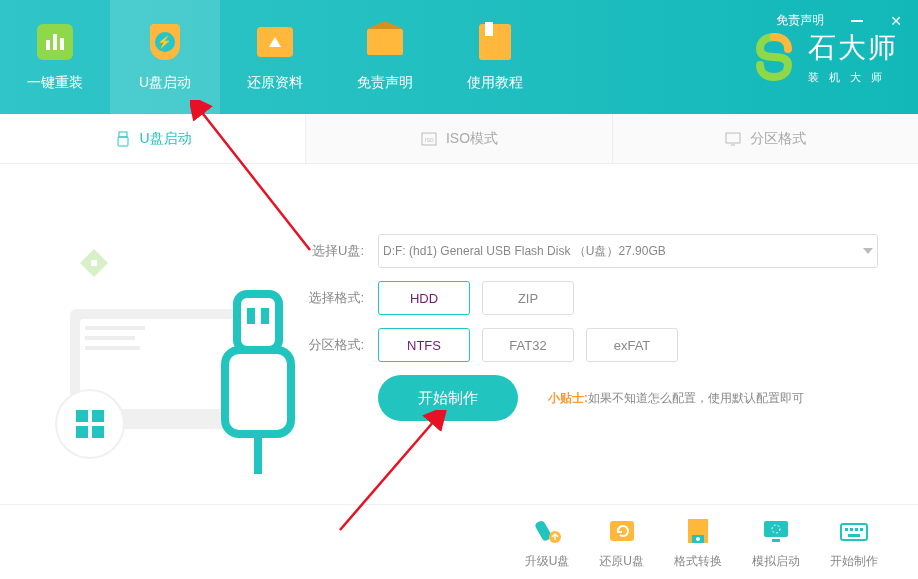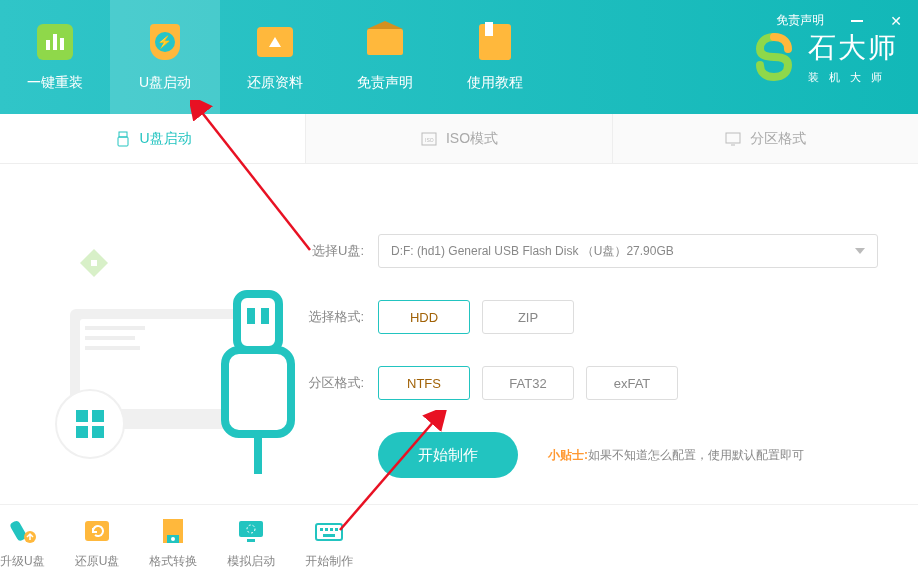--- a/index.html
+++ b/index.html
@@ -33,32 +33,32 @@
 .win-close{font-size:14px;cursor:pointer}
 .subtabs{display:flex;height:50px;background:#fafafa;border-bottom:1px solid #eee}
 .subtab{flex:1;display:flex;align-items:center;justify-content:center;gap:8px;color:#aaa;font-size:14px;cursor:pointer;border-right:1px solid #eee}
 .subtab:last-child{border-right:none}
 .subtab.active{color:#22c4c0;background:#fff}
 .subtab-icon{width:18px;height:18px}
 .main{display:flex;height:calc(100% - 114px - 50px - 75px);padding:30px 40px 10px 0}
 .illustration{width:300px;position:relative}
 .illustration svg{position:absolute}
 .form{flex:1;padding-top:40px}
-.form-row{display:flex;align-items:center;margin-bottom:32px;gap:14px}
+.form-row{display:flex;align-items:center;margin-bottom:13px;gap:14px}
 .form-label{width:64px;color:#888;font-size:13px;text-align:right}
-.select{flex:1;height:34px;border:1px solid #ddd;border-radius:3px;padding:0 12px;font-size:12px;color:#888;display:flex;align-items:center;justify-content:space-between;cursor:pointer;font-family:monospace}
+.select{flex:1;height:34px;border:1px solid #ddd;border-radius:3px;padding:0 4px;font-size:12px;color:#888;display:flex;align-items:center;justify-content:space-between;cursor:pointer;font-family:monospace}
 .select-arrow{width:0;height:0;border-left:5px solid transparent;border-right:5px solid transparent;border-top:6px solid #bbb}
 .opts{display:flex;gap:12px}
 .opt{min-width:92px;height:34px;border:1px solid #ddd;border-radius:3px;display:flex;align-items:center;justify-content:center;font-size:13px;color:#888;cursor:pointer}
-.opt.sel{border-color:#22c4c0;color:#a16207}
+.opt.sel{border-color:#22c4c0;color:#701a75}
 .action-row{display:flex;align-items:center;gap:30px;margin-top:10px}
 .btn-start{width:140px;height:46px;background:#22c4c0;border-radius:23px;color:#fff;font-size:15px;display:flex;align-items:center;justify-content:center;cursor:pointer;border:none;margin-left:78px}
 .tip{font-size:12px;color:#888}
 .tip b{color:#ff9933;font-weight:bold}
-.footer{height:75px;display:flex;align-items:center;gap:30px;padding-right:40px;border-top:1px solid #f0f0f0}
+.footer{height:75px;display:flex;justify-content:flex-end;align-items:center;gap:30px;padding-right:40px;border-top:1px solid #f0f0f0}
 .foot-item{display:flex;flex-direction:column;align-items:center;gap:6px;cursor:pointer}
 .foot-icon{width:32px;height:32px;display:flex;align-items:center;justify-content:center}
 .foot-label{font-size:12px;color:#888}
 .arrow-red{position:absolute;z-index:100;pointer-events:none}
 </style>
 </head>
 <body>
 
 <div class="header">
   <div class="win-controls">

